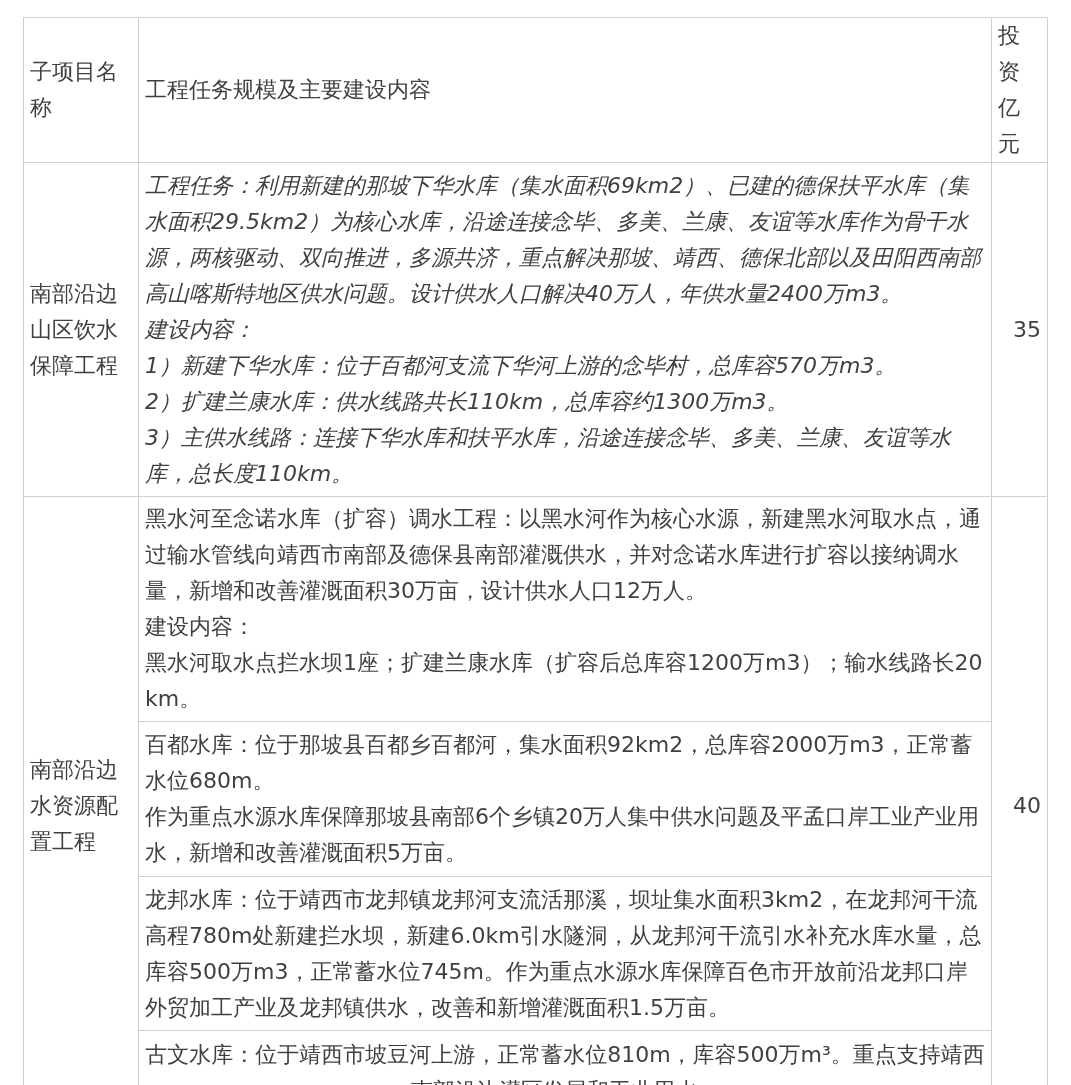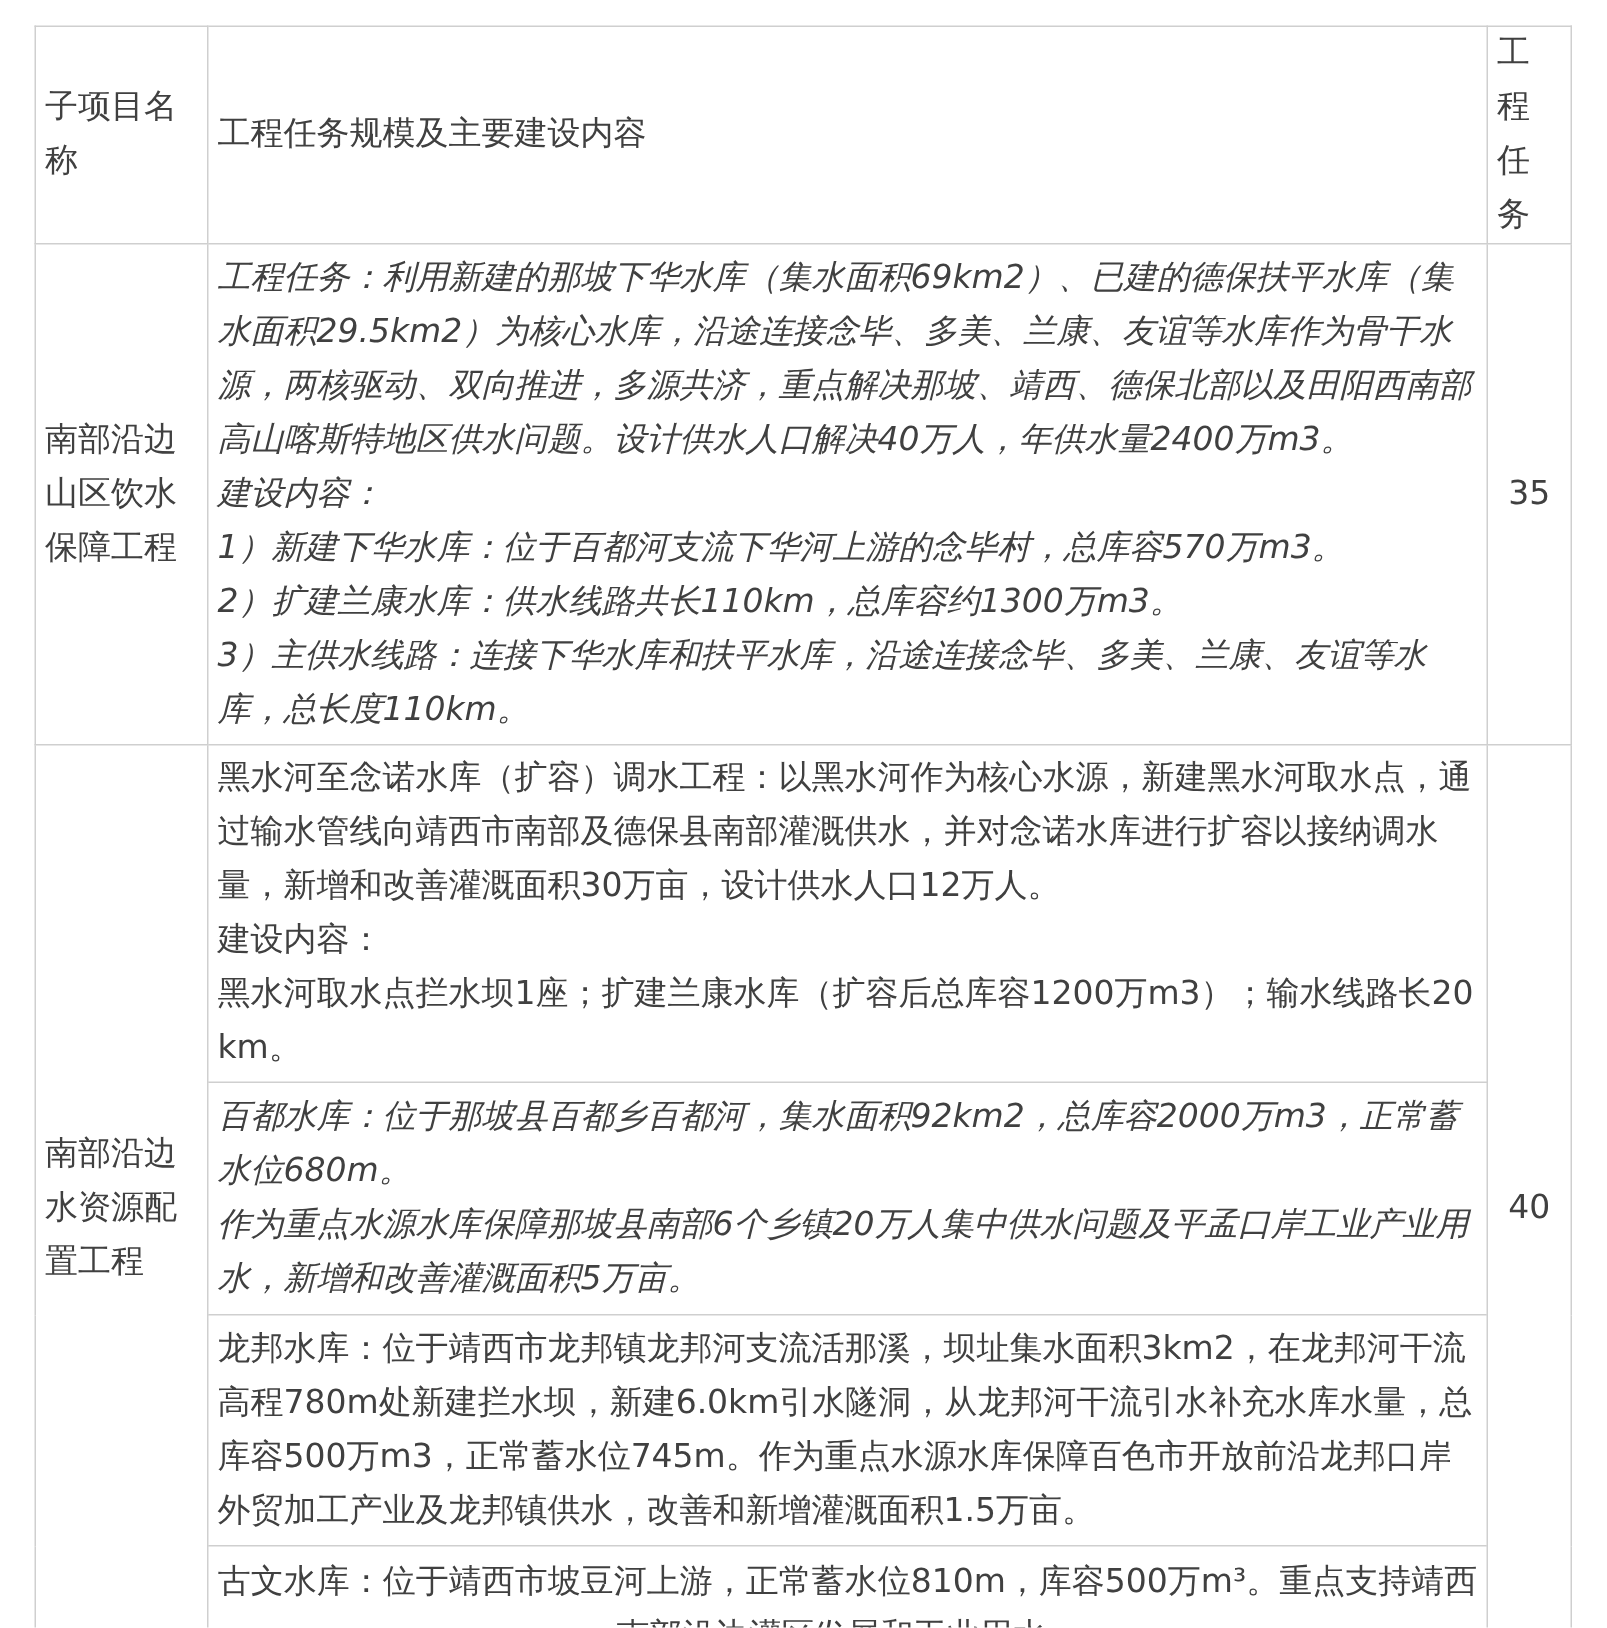--- a/index.html
+++ b/index.html
@@ -19,40 +19,40 @@
     word-break: break-all;
   }
   col.c1 { width: 115px; }
   col.c2 { width: 853px; }
   col.c3 { width: 56px; }
   .hdr td { height: 82px; }
   .cell-content { padding: 4px 0 4px 0; }
   .para { display: block; }
   .r1 td.content { height: 333px; font-style: italic; }
   .r2a td.content { height: 189px; }
-  .r2b td.content { height: 154px; font-style: italic; }
+  .r2b td.content { height: 154px; }
   .r2c td.content { height: 153px; margin-left: 33px; }
   .r2d td.content { height: 84px; text-align: center; }
   .total td { height: 45px; }
-  .num { text-align: center; }
+  .num { text-align: right; }
 </style>
 </head>
 <body>
 
 <table class="proj">
   <colgroup>
       <col class="c1">
       <col class="c2">
       <col class="c3">
     </colgroup>
   <tbody>
       <tr class="hdr">
     <td>子项目名称</td>
     <td>工程任务规模及主要建设内容</td>
-    <td>工程任务</td>
+    <td>投资亿元</td>
   </tr>
 
   <tr class="r1">
     <td>南部沿边山区饮水保障工程</td>
     <td class="content">
       <div class="cell-content">
         <span class="para">工程任务：利用新建的那坡下华水库（集水面积69km2）、已建的德保扶平水库（集水面积29.5km2）为核心水库，沿途连接念毕、多美、兰康、友谊等水库作为骨干水源，两核驱动、双向推进，多源共济，重点解决那坡、靖西、德保北部以及田阳西南部高山喀斯特地区供水问题。设计供水人口解决40万人，年供水量2400万m3。</span>
         <span class="para">建设内容：</span>
         <span class="para">1）新建下华水库：位于百都河支流下华河上游的念毕村，总库容570万m3。</span>
         <span class="para">2）扩建兰康水库：供水线路共长110km，总库容约1300万m3。</span>

